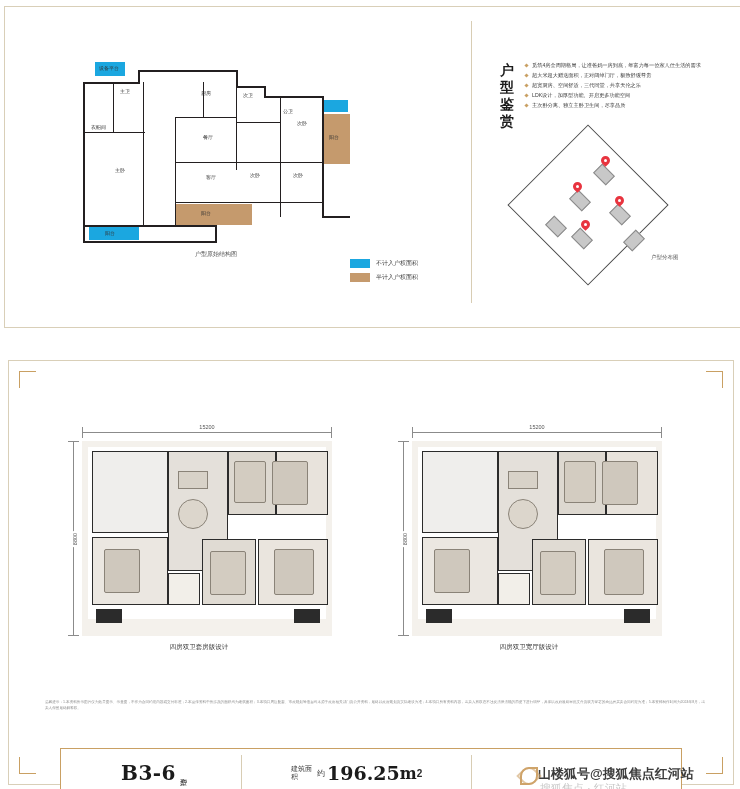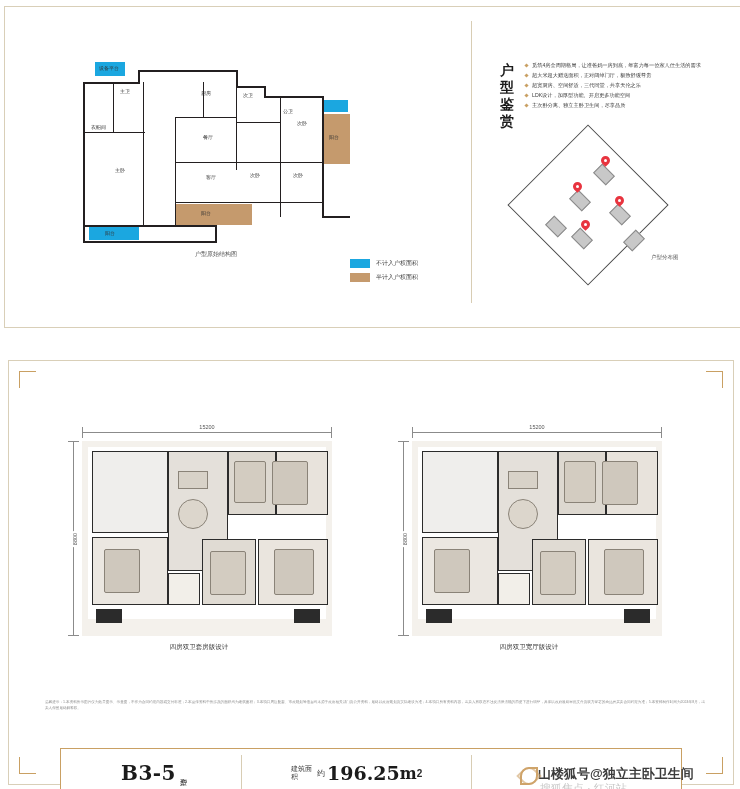--- a/index.html
+++ b/index.html
@@ -354,30 +354,30 @@
   </div>
 
   <div class="legal">温馨提示：1.本资料所示图片仅为效果图示、示意图，不作为合同约定内容或交付标准；2.本宣传资料中所涉及的面积均为建筑面积；3.本项目周边配套、市政规划等信息均来源于政府相关部门及公开资料，最终以政府规划及实际建设为准；4.本项目所有资料内容，出卖人有权在不违反法律法规的前提下进行调整，具体以政府最终审批文件及双方签署的商品房买卖合同约定为准；5.本资料制作时间为2024年8月，出卖人保留最终解释权。</div>
 </div>
 
 <div id="footer">
   <div class="sep" style="left:180px;"></div>
   <div class="sep" style="left:410px;"></div>
 
   <div class="foot-cell" style="left:60px;">
-    <span class="model-code">B3-5</span>
+    <span class="model-code">B3-6</span>
     <span class="model-suffix">户型</span>
   </div>
 
   <div class="foot-cell" style="left:230px;">
     <span class="area-lbl">建筑面积</span>
     <span style="font-size:8px;color:#333;margin-right:2px;">约</span>
     <span class="area-val">196.25</span>
     <span class="area-val" style="font-size:16px;">m</span>
     <sup style="font-size:10px;font-weight:bold;">2</sup>
   </div>
 </div>
 
 <div id="watermark">
   <span class="wm-mark"></span>
-  <span>山楼狐号@独立主卧卫生间</span>
+  <span>山楼狐号@搜狐焦点红河站</span>
 </div>
 <div id="watermark2">搜狐焦点 · 红河站</div>
 
 </body></html>

